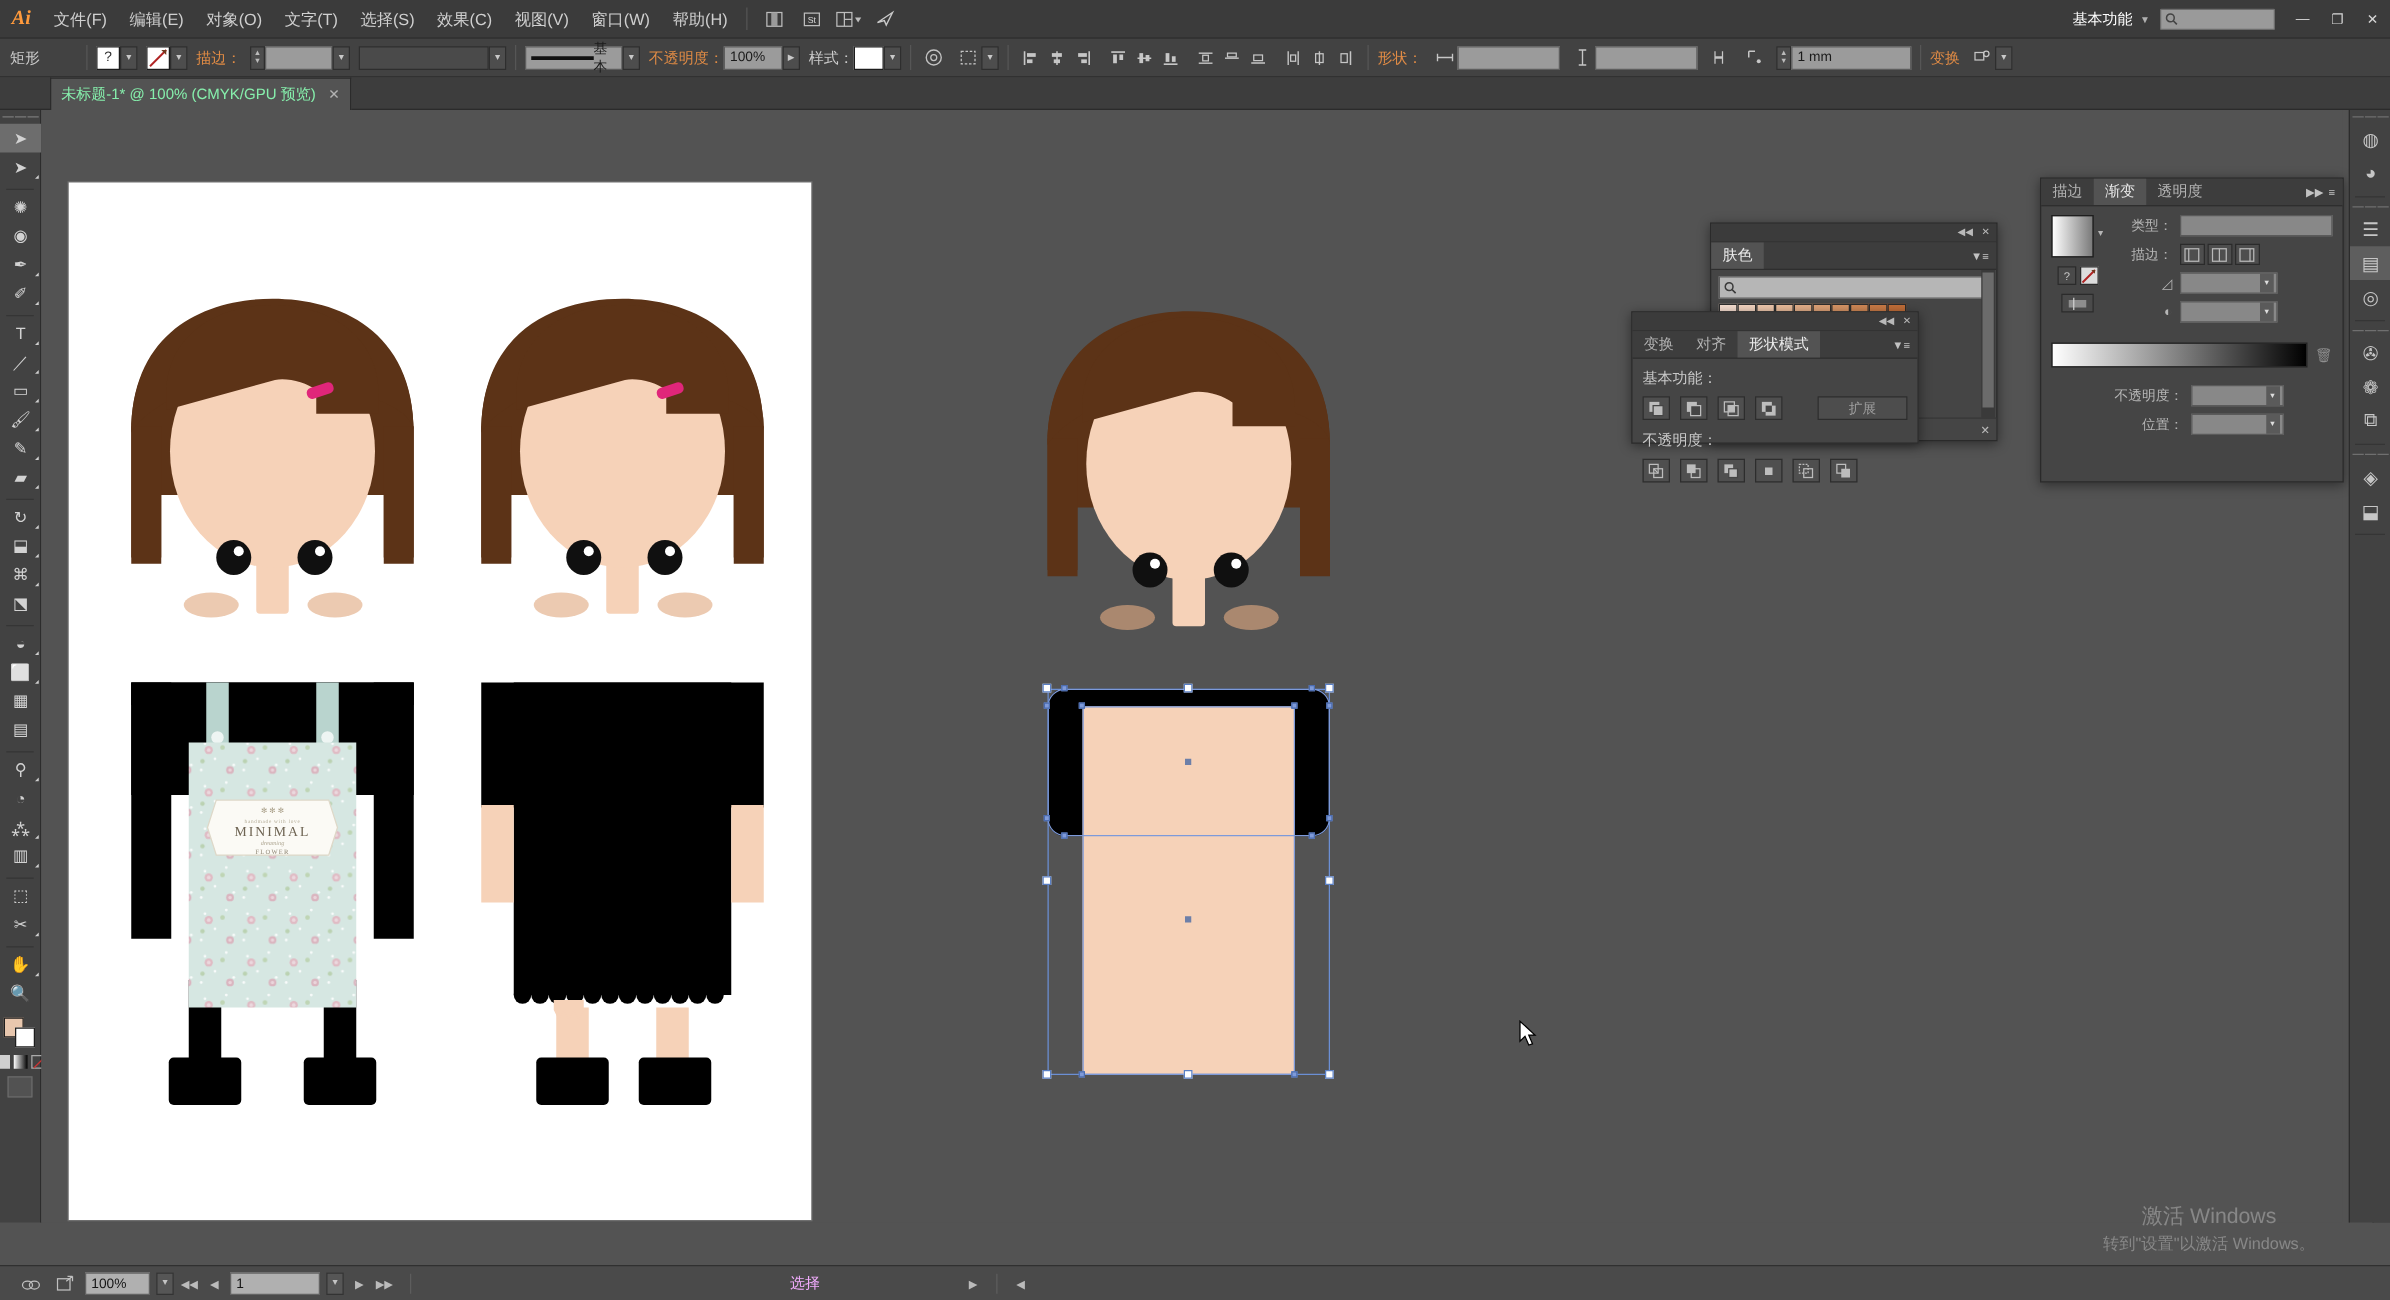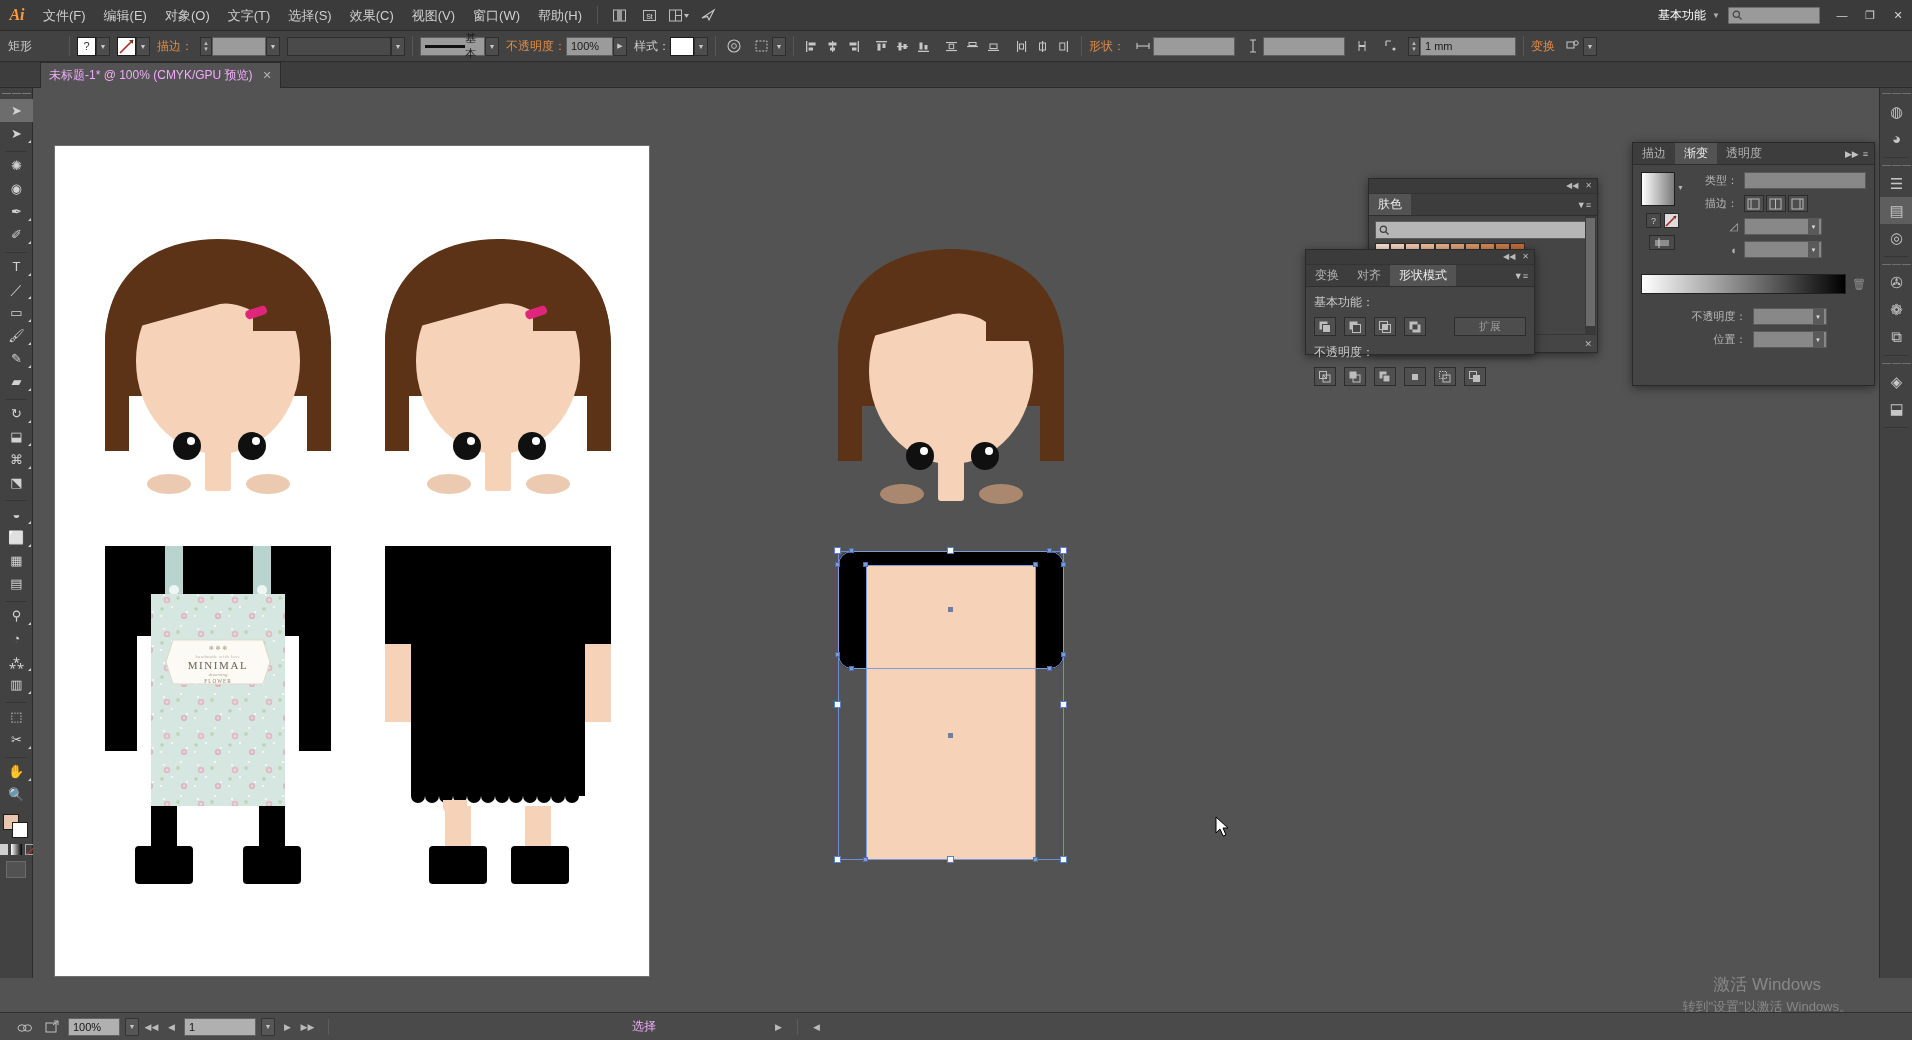--- a/index.html
+++ b/index.html
@@ -86,21 +86,21 @@
   
   .tabstrip {
     position: absolute; left: 0; top: 62px; width: 1912px; height: 26px;
     background: #3d3d3d; border-bottom: 1px solid #2b2b2b;
   }
   .doctab {
     position: absolute; left: 40px; top: 0; height: 26px;
     background: #535353; border: 1px solid #2b2b2b; border-bottom: none;
     display: flex; align-items: center; padding: 0 8px; gap: 10px;
   }
-  .doctab-title { font-size: 12px; color: #f0abfc; white-space: nowrap; }
+  .doctab-title { font-size: 12px; color: #86efac; white-space: nowrap; }
   .doctab-close { font-size: 11px; color: #b3b3b3; }
 
   
   .toolbar {
     position: absolute; left: 0; top: 88px; width: 33px; height: 890px;
     background: #424242; border-right: 1px solid #2c2c2c;
   }
   .tb-grip {
     height: 11px; display: flex; align-items: center; justify-content: center;
     gap: 1px;
@@ -279,21 +279,21 @@
   .watermark {
     position: absolute; right: 46px; bottom: 46px;
     display: flex; align-items: center; gap: 10px;
     pointer-events: none;
   }
   .wm-text {
     font-size: 46px; color: #f2f2f2; font-weight: bold;
     font-family: "DejaVu Sans", sans-serif; letter-spacing: 1px;
   }
   .winact {
-    position: absolute; right: 60px; bottom: 24px;
+    position: absolute; right: 60px; bottom: 36px;
     text-align: center; color: rgba(220,220,220,.38);
     font-family: "Liberation Sans", sans-serif; pointer-events: none;
   }
   .winact .l1 { font-size: 17px; }
   .winact .l2 { font-size: 13px; margin-top: 2px; }
 
   
   .sel-box { position: absolute; border: 1px solid #6b8fd4; }
   .sel-handle {
     position: absolute; width: 7px; height: 7px; background: #ffffff;
@@ -392,21 +392,21 @@
         <span>▲</span>
         <span>▼</span>
       </div>
     <div class="cb-field" style="width:54px"></div>
     <div class="tiny-caret">▼</div>
     <div class="cb-gap"></div>
     <div class="cb-field dark" style="width:104px"></div>
     <div class="tiny-caret">▼</div>
     <div class="cb-sep"></div>
 
-    <div class="cb-field" style="width:65px;justify-content:space-between">
+    <div class="cb-field" style="width:78px;justify-content:space-between">
       <div class="strokeline"></div>
       <span style="font-size:11px">基本</span>
     </div>
     <div class="tiny-caret">▼</div>
     <div class="cb-gap"></div>
 
     <div class="cb-label orange">不透明度：</div>
     <div class="cb-field" style="width:47px">100%</div>
     <div class="tiny-caret">▶</div>
     <div class="cb-gap"></div>

